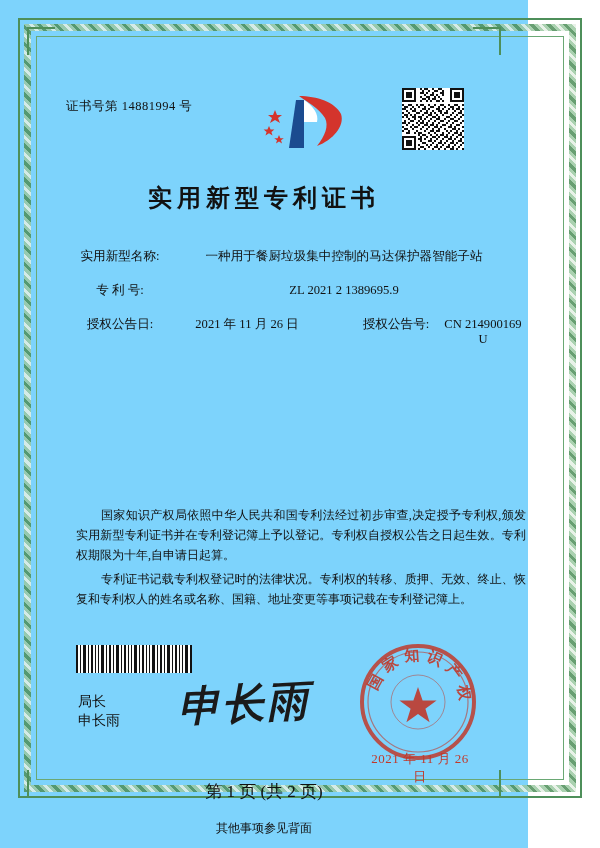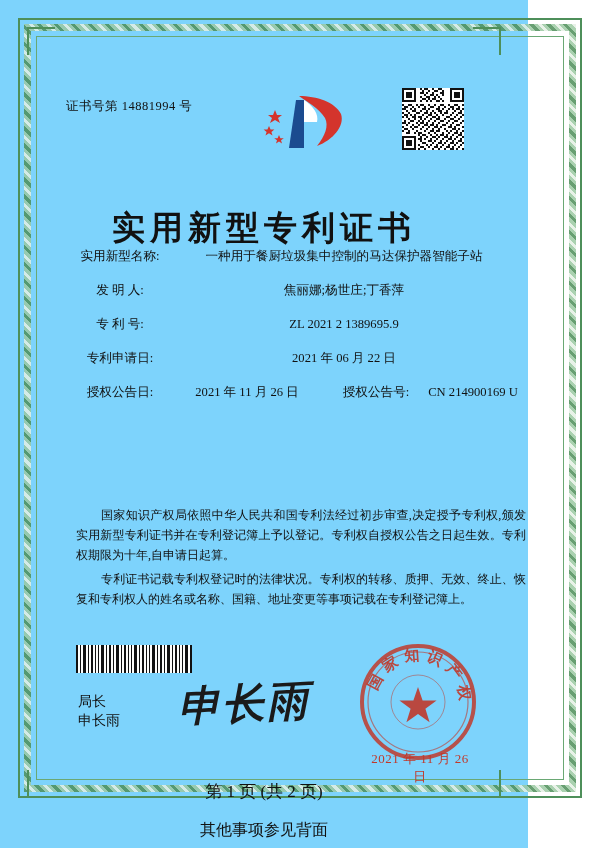--- a/index.html
+++ b/index.html
@@ -87,24 +87,23 @@
   }
   .qr svg { display: block; }
 
   .title {
     position: absolute;
     left: 0; right: 0;
     top: 182px;
     text-align: center;
     font-family: Liberation Mono, monospace;
     font-weight: bold;
-    font-size: 33px;
+    font-size: 24px;
     letter-spacing: 5px;
     color: #111;
-    margin-top: 24px;
   }
 
   
   .fields {
     position: absolute;
     left: 76px;
     top: 248px;
     width: 448px;
     font-family: "Liberation Serif", serif;
     font-size: 12.6px;
@@ -121,20 +120,21 @@
     flex: 0 0 88px;
     letter-spacing: 0px;
     white-space: nowrap;
   }
   .row .value {
     flex: 1;
   }
   .row.two .label2 {
     flex: 0 0 92px;
     white-space: nowrap;
+    margin-left: 20px;
   }
   .row.two .value1 {
     flex: 0 0 166px;
   }
 
   
   .paras {
     position: absolute;
     left: 76px;
     top: 505px;
@@ -212,21 +212,21 @@
     font-family: "Liberation Serif", serif;
     font-size: 17px;
     color: #111;
   }
   .footnote {
     position: absolute;
     left: 0; right: 0;
     top: 820px;
     text-align: center;
     font-family: "Liberation Serif", serif;
-    font-size: 16px;
+    font-size: 12px;
     color: #111;
   }
 </style>
 </head>
 <body>
 
 <div class="page">
 
   <div class="border-outer"></div>
   <div class="border-mid"></div>
@@ -512,34 +512,26 @@
 
   <div class="title">实用新型专利证书</div>
 
   <div class="fields">
 
     <div class="row">
       <div class="label">实用新型名称:</div>
       <div class="value">一种用于餐厨垃圾集中控制的马达保护器智能子站</div>
     </div>
 
-    <div class="row">
-      <div class="label">发 明 人:</div>
-      <div class="value">焦丽娜;杨世庄;丁香萍</div>
-    </div>
 
     <div class="row">
       <div class="label">专 利 号:</div>
       <div class="value">ZL 2021 2 1389695.9</div>
     </div>
 
-    <div class="row">
-      <div class="label">专利申请日:</div>
-      <div class="value">2021 年 06 月 22 日</div>
-    </div>
 
 
 
     <div class="row two">
       <div class="label">授权公告日:</div>
       <div class="value1">2021 年 11 月 26 日</div>
       <div class="label2">授权公告号:</div>
       <div class="value">CN 214900169 U</div>
     </div>
 

